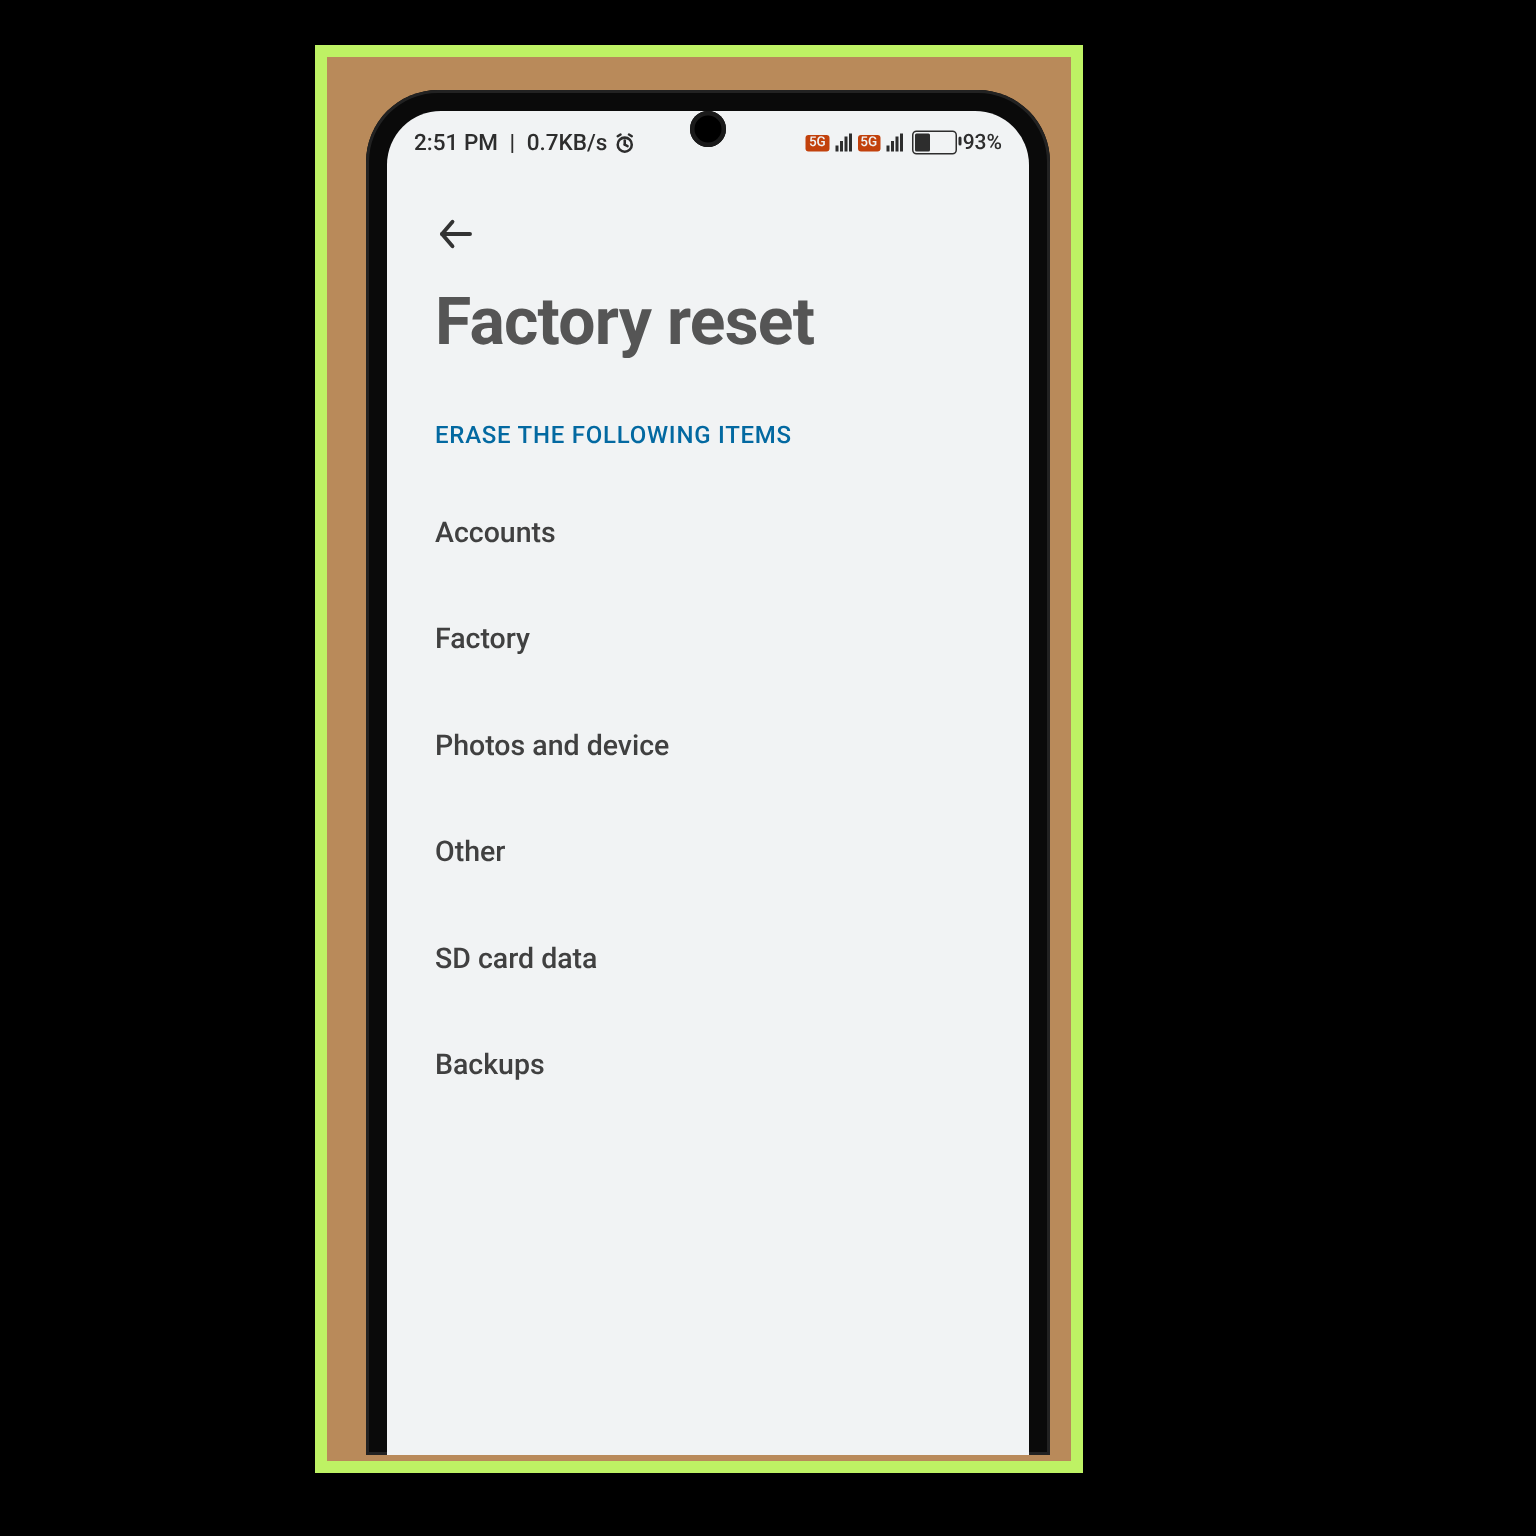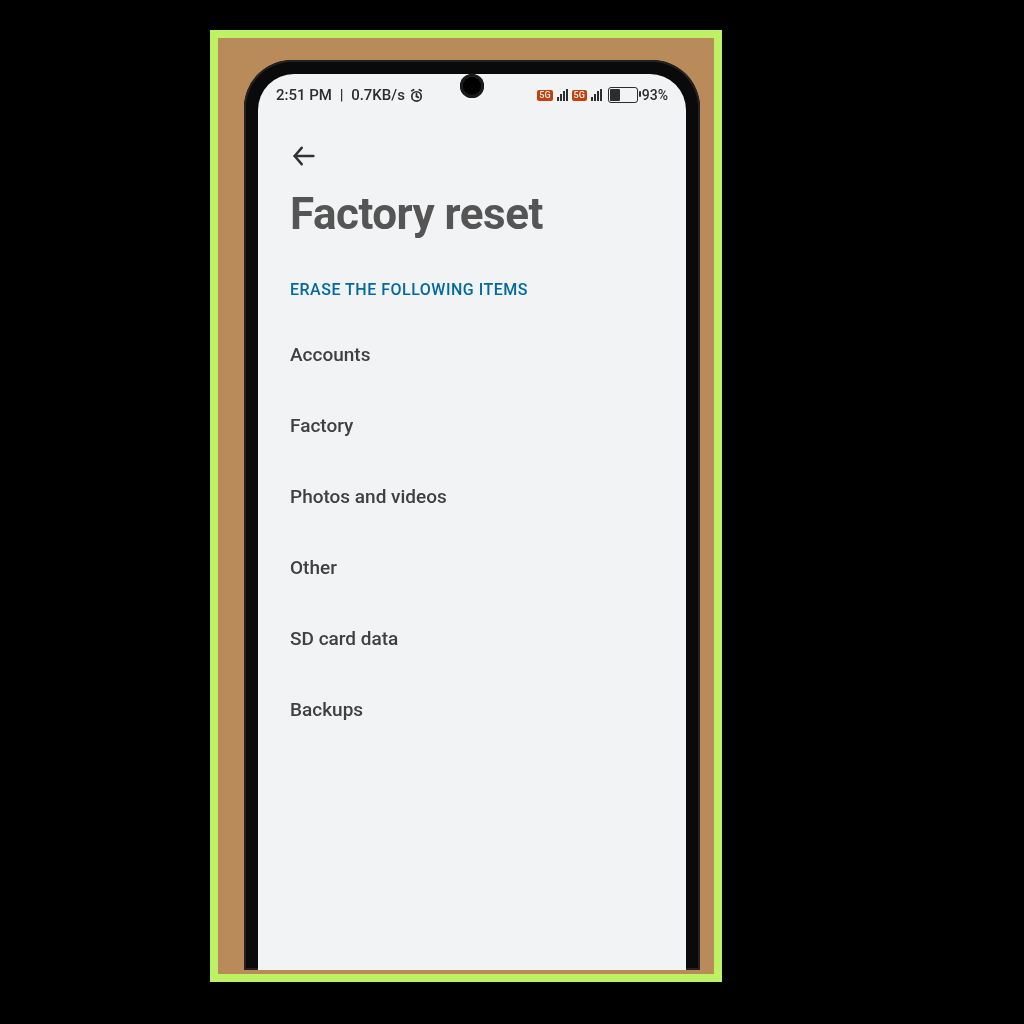--- a/index.html
+++ b/index.html
@@ -122,21 +122,21 @@
           </svg>
         </div>
 
         <div class="title">Factory reset</div>
 
         <div class="section-label">ERASE THE FOLLOWING ITEMS</div>
 
         <div class="items">
           <div class="item"><span>Accounts</span></div>
           <div class="item"><span>Factory</span></div>
-          <div class="item"><span>Photos and videos</span></div>
+          <div class="item"><span>Photos and device</span></div>
           <div class="item"><span>Other</span></div>
           <div class="item"><span>SD card data</span></div>
           <div class="item"><span>Backups</span></div>
         </div>
       </div>
 
     </div>
   </div>
 </div>
 

